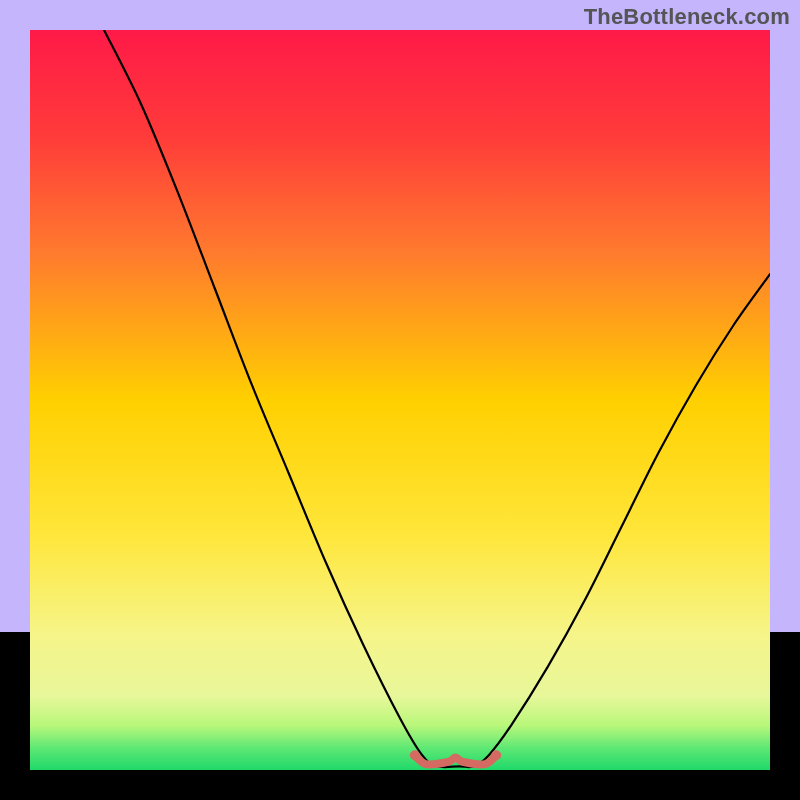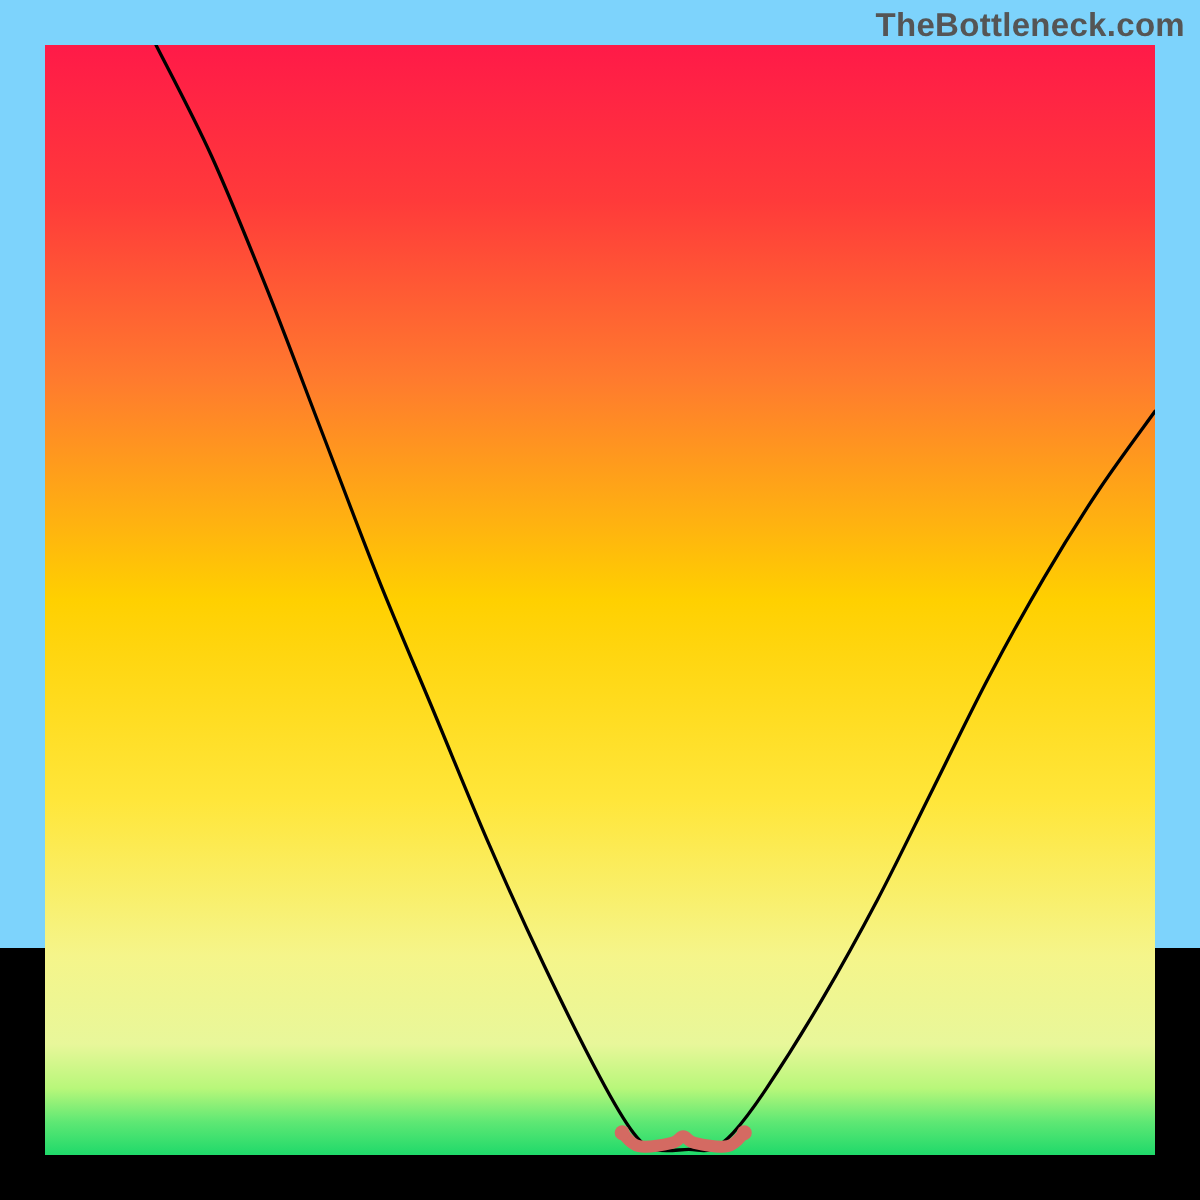--- a/index.html
+++ b/index.html
@@ -8,21 +8,21 @@
     width: 800px;
     height: 800px;
     background: #000;
     font-family: Arial, Helvetica, sans-serif;
     overflow: hidden;
   }
   .outer {
     position: relative;
     width: 800px;
     height: 632px;
-    background: #7dd3fc;
+    background: #c4b5fd;
   }
   .watermark {
     position: absolute;
     top: 4px;
     right: 10px;
     color: #555;
     font-size: 22px;
     font-weight: 600;
     letter-spacing: 0.2px;
     z-index: 10;

